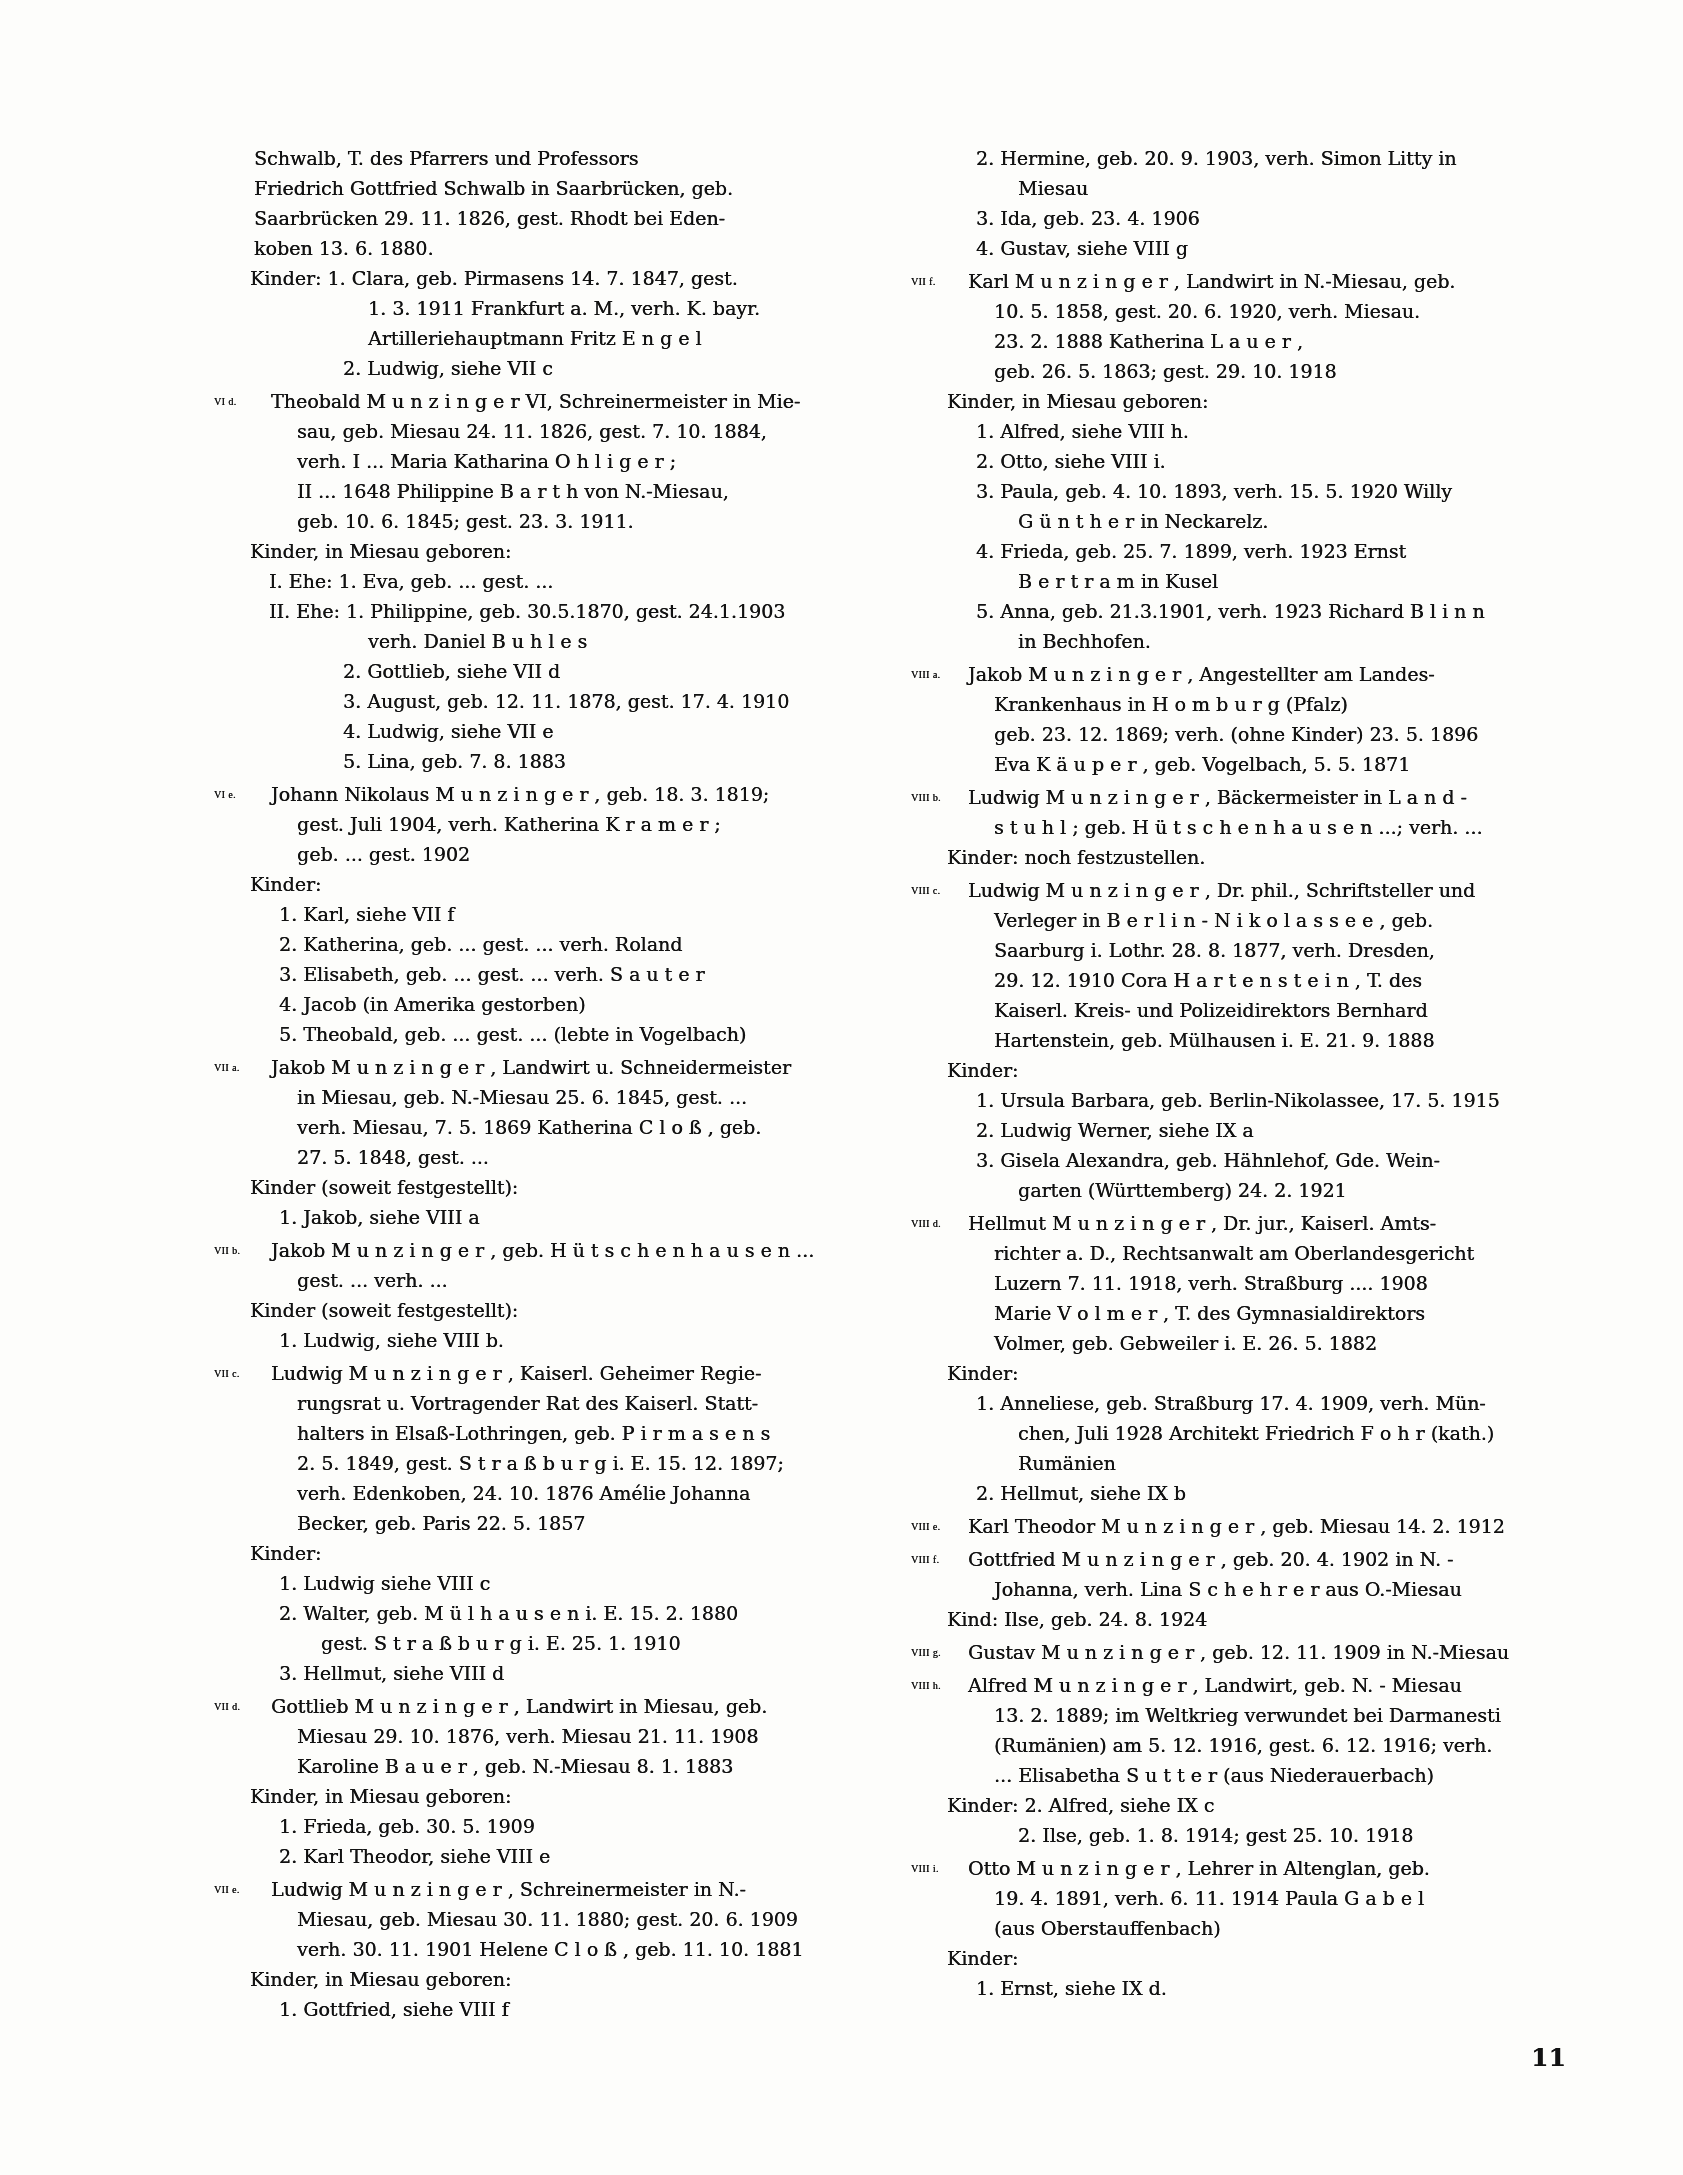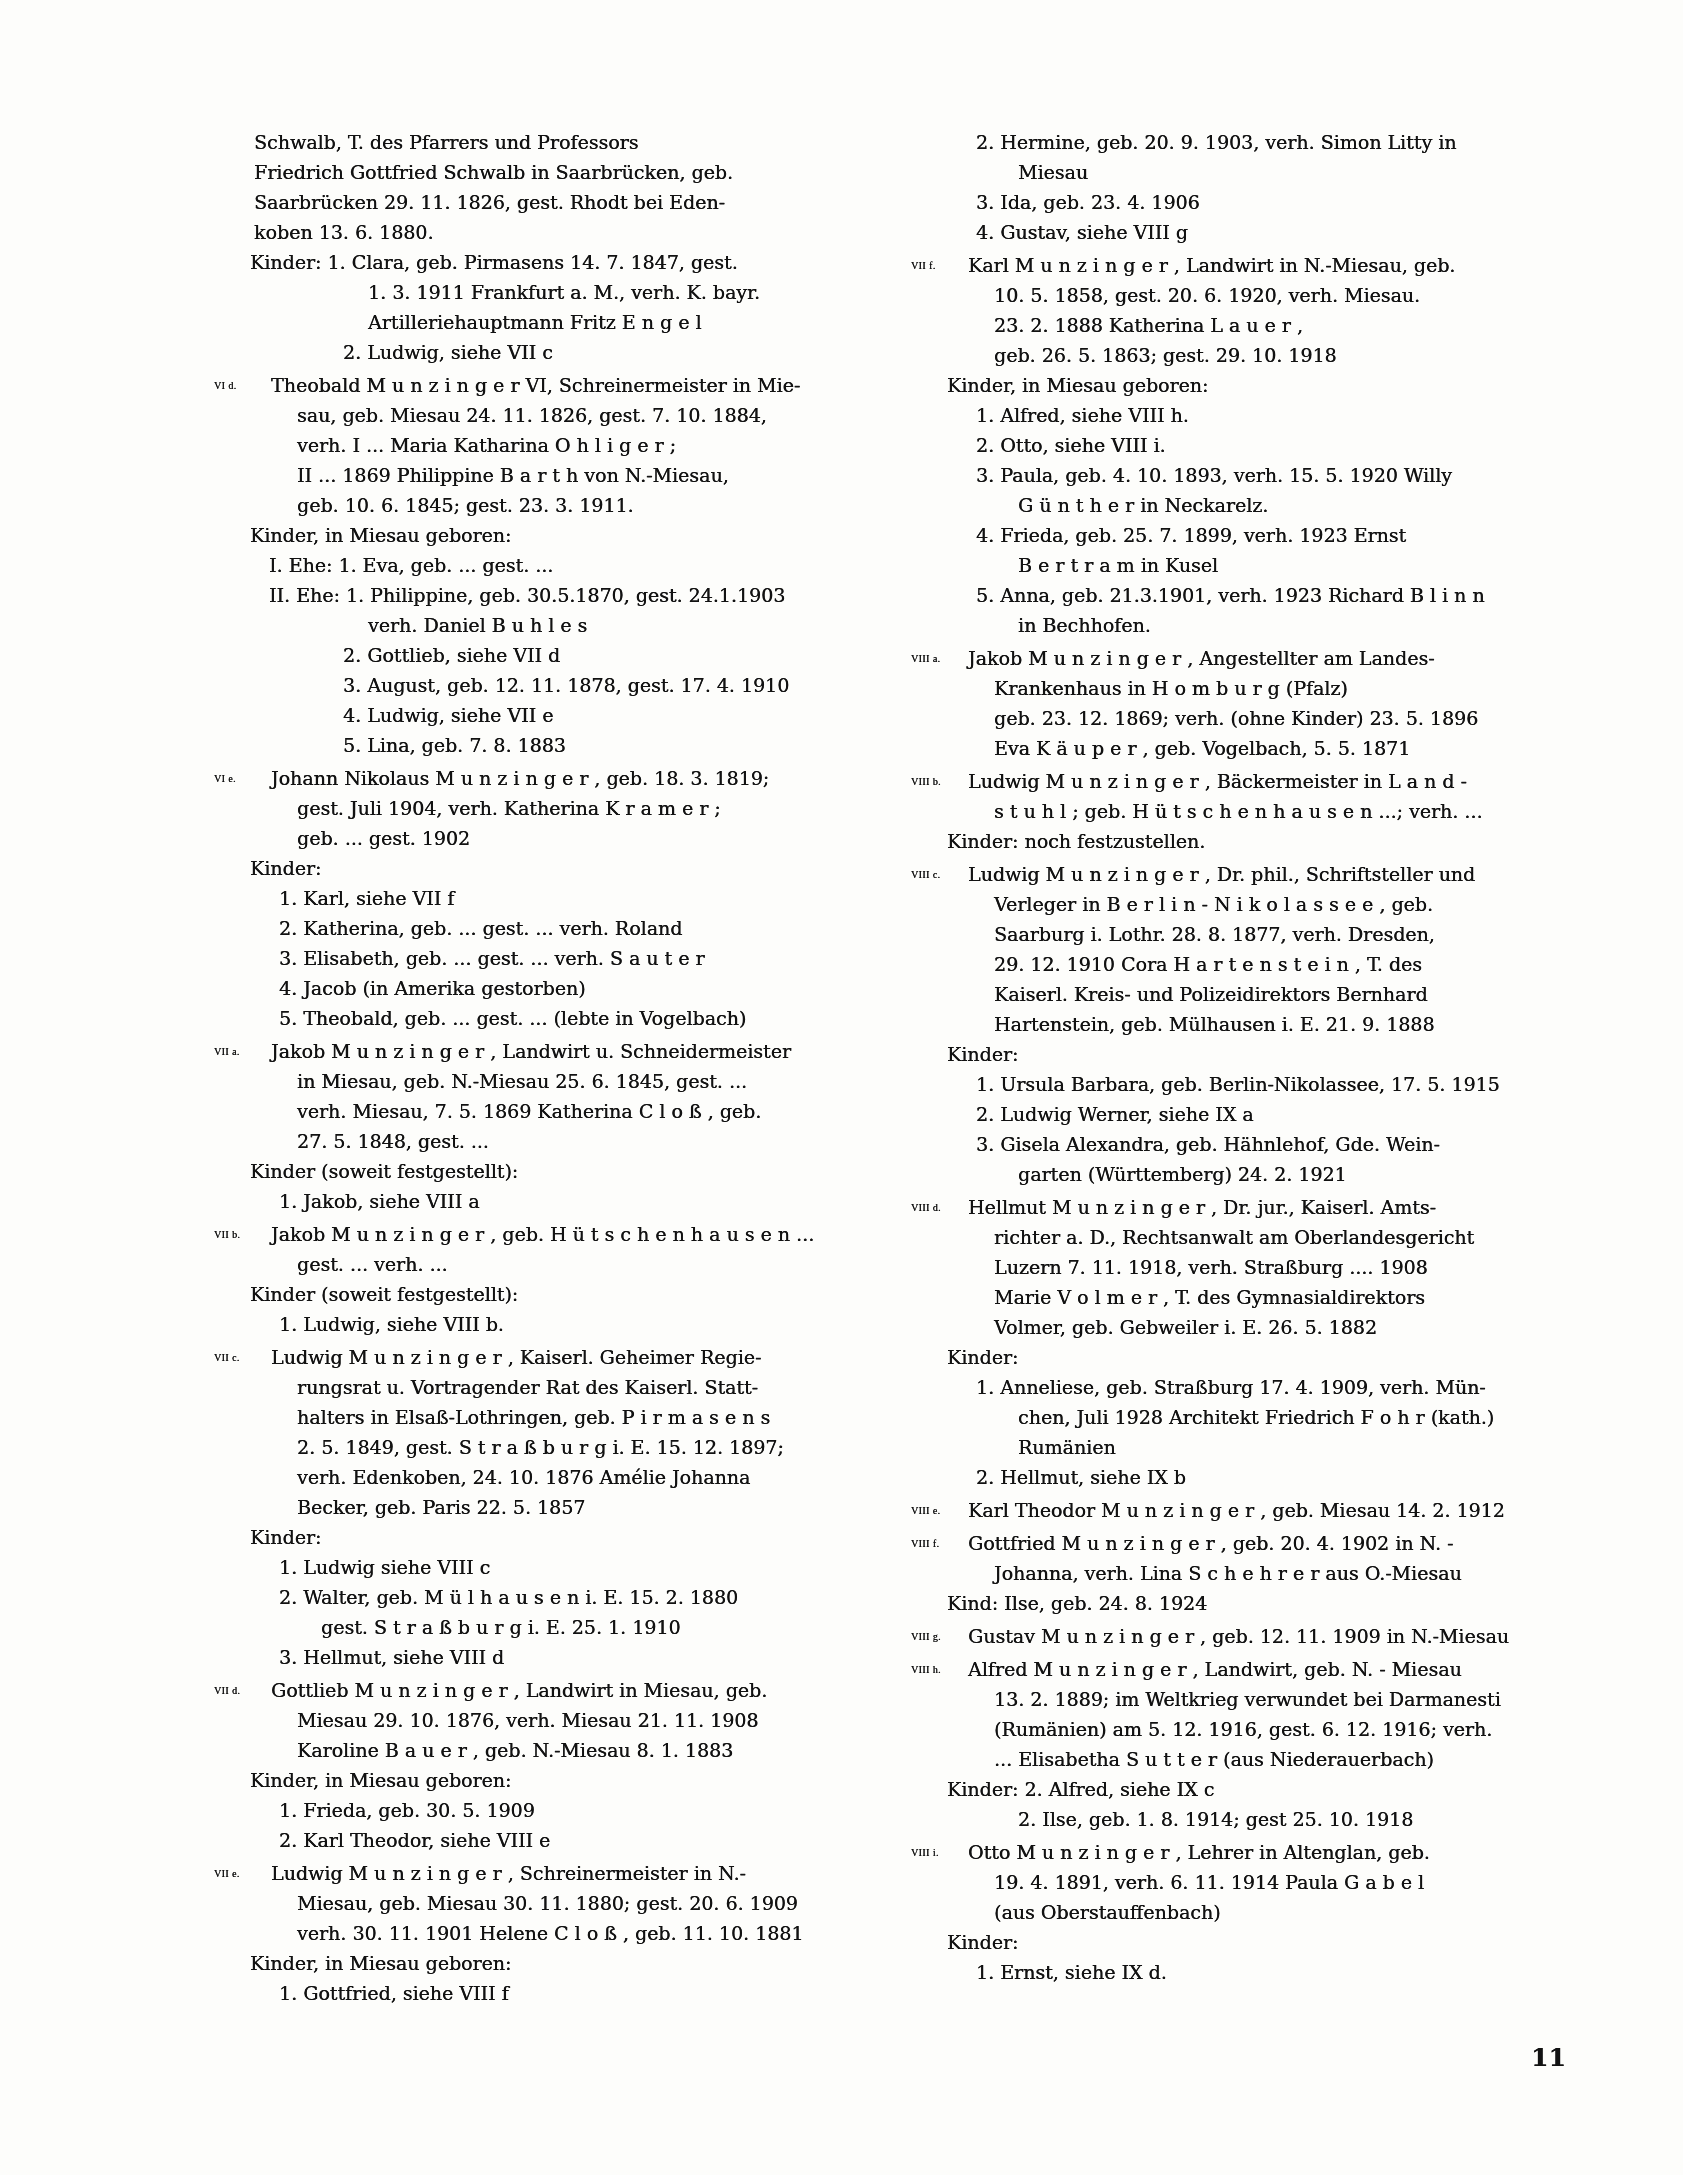--- a/index.html
+++ b/index.html
@@ -9,21 +9,21 @@
     position:relative;
     font-family:"DejaVu Serif","Liberation Serif",serif;
     color:#121212;
     overflow:hidden;
   }
   .page{position:absolute;inset:0;}
   .column{position:absolute;top:127px;}
   .column-left{left:214px;width:649px;}
   .column-right{left:911px;width:665px;}
   .block{position:relative;margin-top:3px;}
-  .block:first-child{margin-top:0;}
+  .block:first-child{margin-top:16px;}
   .line{
     line-height:30px;
     font-size:19px;
     white-space:nowrap;
     text-shadow:0.3px 0 0 currentColor; 
   }
   .entry-label{
     position:absolute;left:0;top:0;
     line-height:31px;font-size:10px;
     font-family:Liberation Serif, serif;
@@ -60,21 +60,21 @@
         <div class="line kinder">Kinder: 1. Clara, geb. Pirmasens 14. 7. 1847, gest.</div>
         <div class="line child2cont">1. 3. 1911 Frankfurt a. M., verh. K. bayr.</div>
         <div class="line child2cont">Artilleriehauptmann Fritz E n g e l</div>
         <div class="line child2">2. Ludwig, siehe VII c</div>
       </div>
       <div class="block">
         <span class="entry-label">VI d.</span>
         <div class="line first">Theobald M u n z i n g e r VI, Schreinermeister in Mie-</div>
         <div class="line cont">sau, geb. Miesau 24. 11. 1826, gest. 7. 10. 1884,</div>
         <div class="line cont">verh. I ... Maria Katharina O h l i g e r ;</div>
-        <div class="line cont">II ... 1869 Philippine B a r t h von N.-Miesau,</div>
+        <div class="line cont">II ... 1648 Philippine B a r t h von N.-Miesau,</div>
         <div class="line cont">geb. 10. 6. 1845; gest. 23. 3. 1911.</div>
         <div class="line kinder">Kinder, in Miesau geboren:</div>
         <div class="line ehe">I. Ehe: 1. Eva, geb. ... gest. ...</div>
         <div class="line ehe">II. Ehe: 1. Philippine, geb. 30.5.1870, gest. 24.1.1903</div>
         <div class="line child2cont">verh. Daniel B u h l e s</div>
         <div class="line child2">2. Gottlieb, siehe VII d</div>
         <div class="line child2">3. August, geb. 12. 11. 1878, gest. 17. 4. 1910</div>
         <div class="line child2">4. Ludwig, siehe VII e</div>
         <div class="line child2">5. Lina, geb. 7. 8. 1883</div>
       </div>

